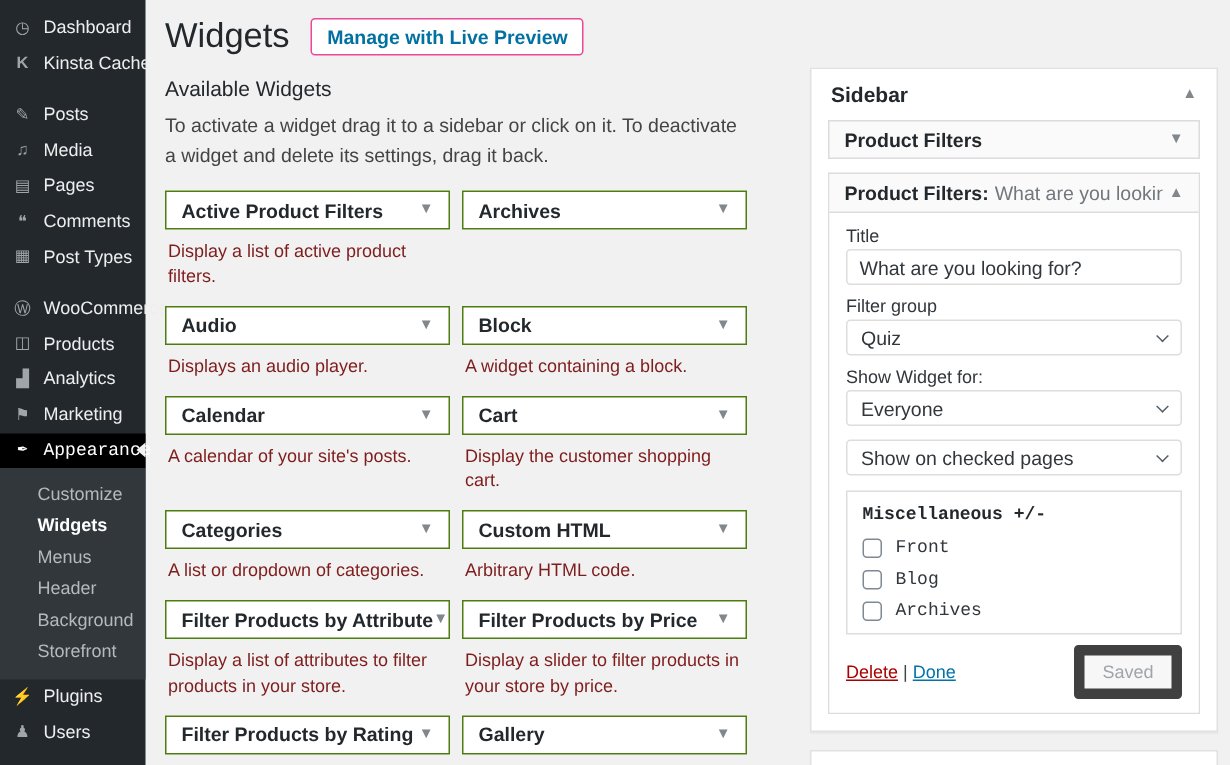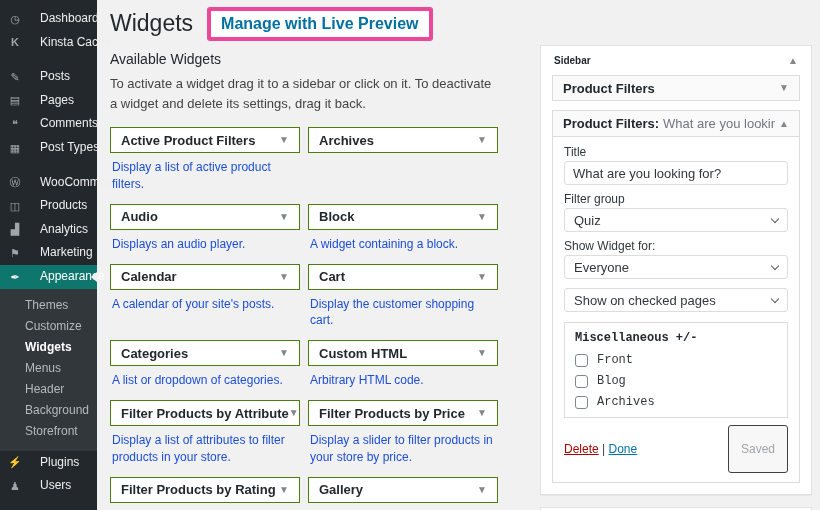--- a/index.html
+++ b/index.html
@@ -11,27 +11,27 @@
     font-size:13px; color:#32373c;
   }
   .app { display:flex; width:820px; height:510px; }
 
   
   .adminmenu {
     width:97px; min-width:97px; background:#23282d; color:#eee;
     font-size:12px; padding-top:7px; height:510px;
   }
   .menu-item {
-    display:flex; align-items:center; gap:18px;
+    display:flex; align-items:center; gap:7px;
     padding:4px 8px; cursor:pointer; line-height:1.3; white-space:nowrap;
   }
   .mi-icon { width:14px; min-width:14px; text-align:center; color:#a0a5aa; font-size:11px; }
   .mi-label { color:#eee; }
   .menu-sep { height:11px; }
-  .menu-item.active { background:#0f766e; position:relative; }
+  .menu-item.active { background:#000000; position:relative;font-family:Liberation Mono, monospace; }
   .menu-item.active .mi-icon, .menu-item.active .mi-label { color:#fff; }
   .menu-item.active::after {
     content:""; position:absolute; right:0; top:50%; margin-top:-5px;
     border:5px solid transparent; border-right:6px solid #f1f1f1; border-left:none;
   }
   .submenu { background:#32373c; padding:6px 0 9px; }
   .submenu-item { padding:3.5px 8px 3.5px 25px; color:#b4b9be; cursor:pointer; }
   .submenu-item.current .sm-label { color:#fff; font-weight:bold; }
 
   
@@ -48,46 +48,46 @@
   [data-name="marketing-icon"]::before { content:"⚑"; }
   [data-name="appearance-icon"]::before { content:"✒"; }
   [data-name="plugins-icon"]::before { content:"⚡"; }
   [data-name="users-icon"]::before { content:"♟"; }
 
   
   main { flex:1; padding:7px 10px 0 13px; overflow:hidden; }
   .page-header { display:flex; align-items:center; gap:14px; margin:2px 0 6px; height:30px; }
   h1.page-title { font-size:23px; font-weight:400; color:#23282d; margin:0; line-height:1.2; }
   .manage-btn {
-    font-size:16px; font-weight:600; color:#0071a1; background:#fff;
-    border:4px solid #ec4899; border-radius:3px; padding:4px 10px; cursor:pointer;
+    font-size:13px; font-weight:600; color:#0071a1; background:#fff;
+    border:1px solid #ec4899; border-radius:3px; padding:4px 10px; cursor:pointer;
     font-family:"Liberation Sans", sans-serif;
   }
   .columns { display:flex; align-items:flex-start; }
   .available { width:392px; }
   .available-heading { font-size:14px; font-weight:normal; color:#23282d; margin:6px 0 7px; }
   .available-desc { font-size:13px; color:#444; margin:0 0 13px; line-height:1.55; }
 
   .widget-grid { display:grid; grid-template-columns:190px 190px; column-gap:8px; }
   .wcard {
     background:#fff; border:1px solid #4d7c0f;
     display:flex; justify-content:space-between; align-items:center;
     padding:5px 10px; height:26px; cursor:pointer;
   }
   .wtitle { font-size:13px; font-weight:bold; color:#23282d; white-space:nowrap; }
   .tri { color:#82878c; font-size:10px; line-height:1; }
   .tri.down::before { content:"▼"; }
   .tri.up::before { content:"▲"; }
-  .wdesc { font-size:12px; color:#1d4ed8; margin:6px 0 11px 2px; line-height:1.4; }
+  .wdesc { font-size:12px; color:#7f1d1d; margin:6px 0 11px 2px; line-height:1.4; }
 
   
   .sidebars { width:272px; margin-left:42px; }
   .panel { background:#fff; border:1px solid #e1e1e1; box-shadow:0 1px 1px rgba(0,0,0,0.04); margin-bottom:12px; }
   .panel-header { display:flex; justify-content:space-between; align-items:center; padding:9px 13px; cursor:pointer; }
-  .panel-title { font-size:10px; font-weight:bold; color:#23282d; }
+  .panel-title { font-size:14px; font-weight:bold; color:#23282d; }
   .panel-body { padding:0 11px 11px; }
 
   .pf-collapsed {
     background:#fafafa; border:1px solid #dcdcde;
     display:flex; justify-content:space-between; align-items:center;
     padding:5px 10px; height:26px; margin-bottom:9px; cursor:pointer;
   }
   .pf-ctitle { font-size:13px; font-weight:bold; color:#23282d; }
 
   .pf-expanded { border:1px solid #dcdcde; }
@@ -118,22 +118,22 @@
   }
   .misc-box { border:1px solid #ddd; margin-top:10px; padding:8px 10px 0; height:96px; overflow:hidden;font-family:Liberation Mono, monospace; }
   .misc-title { font-size:12px; font-weight:bold; color:#23282d; margin:0 0 8px; }
   .check-row { display:flex; align-items:center; gap:9px; margin-bottom:7px; font-size:12px; color:#32373c; }
   .checkbox { width:13px; height:13px; min-width:13px; border:1px solid #7e8993; border-radius:3px; background:#fff; cursor:pointer; }
   .pfe-footer { display:flex; justify-content:space-between; align-items:center; padding:7px 0 9px; }
   .links { font-size:12px; color:#444; padding-left:0; }
   .link-delete { color:#a00; text-decoration:underline; cursor:pointer; }
   .link-done { color:#0073aa; text-decoration:underline; cursor:pointer; }
   .saved-btn {
-    background:#f7f7f7; border:1px solid #404040; border-radius:3px; color:#a0a5aa;
-    font-size:12px; padding:16px 12px; cursor:default;
+    background:#f7f7f7; border:7px solid #404040; border-radius:3px; color:#a0a5aa;
+    font-size:12px; padding:4px 12px; cursor:default;
     font-family:"Liberation Sans", sans-serif;
   }
 </style>
 </head>
 <body>
 
 <div class="app" data-name="wordpress-admin">
 
   <nav class="adminmenu" data-name="admin-sidebar">
     <div class="menu-item" data-name="sidebar-item-dashboard">
@@ -142,20 +142,24 @@
     </div>
     <div class="menu-item" data-name="sidebar-item-kinsta-cache">
       <span class="mi-icon" data-name="kinsta-icon"></span>
       <span class="mi-label" data-name="sidebar-item-label">Kinsta Cache</span>
     </div>
     <div class="menu-sep" data-name="menu-separator"></div>
     <div class="menu-item" data-name="sidebar-item-posts">
       <span class="mi-icon" data-name="posts-icon"></span>
       <span class="mi-label" data-name="sidebar-item-label">Posts</span>
     </div>
+    <div class="menu-item" data-name="sidebar-item-media">
+      <span class="mi-icon" data-name="media-icon"></span>
+      <span class="mi-label" data-name="sidebar-item-label">Media</span>
+    </div>
     <div class="menu-item" data-name="sidebar-item-pages">
       <span class="mi-icon" data-name="pages-icon"></span>
       <span class="mi-label" data-name="sidebar-item-label">Pages</span>
     </div>
     <div class="menu-item" data-name="sidebar-item-comments">
       <span class="mi-icon" data-name="comments-icon"></span>
       <span class="mi-label" data-name="sidebar-item-label">Comments</span>
     </div>
     <div class="menu-item" data-name="sidebar-item-post-types">
       <span class="mi-icon" data-name="post-types-icon"></span>
@@ -176,23 +180,20 @@
     </div>
     <div class="menu-item" data-name="sidebar-item-marketing">
       <span class="mi-icon" data-name="marketing-icon"></span>
       <span class="mi-label" data-name="sidebar-item-label">Marketing</span>
     </div>
     <div class="menu-item active" data-name="sidebar-item-appearance">
       <span class="mi-icon" data-name="appearance-icon"></span>
       <span class="mi-label" data-name="sidebar-item-label">Appearance</span>
     </div>
     <div class="submenu" data-name="appearance-submenu">
-      <div class="submenu-item" data-name="sidebar-item-themes">
-        <span class="sm-label" data-name="submenu-item-label">Themes</span>
-      </div>
       <div class="submenu-item" data-name="sidebar-item-customize">
         <span class="sm-label" data-name="submenu-item-label">Customize</span>
       </div>
       <div class="submenu-item current" data-name="sidebar-item-widgets">
         <span class="sm-label" data-name="submenu-item-label">Widgets</span>
       </div>
       <div class="submenu-item" data-name="sidebar-item-menus">
         <span class="sm-label" data-name="submenu-item-label">Menus</span>
       </div>
       <div class="submenu-item" data-name="sidebar-item-header">

